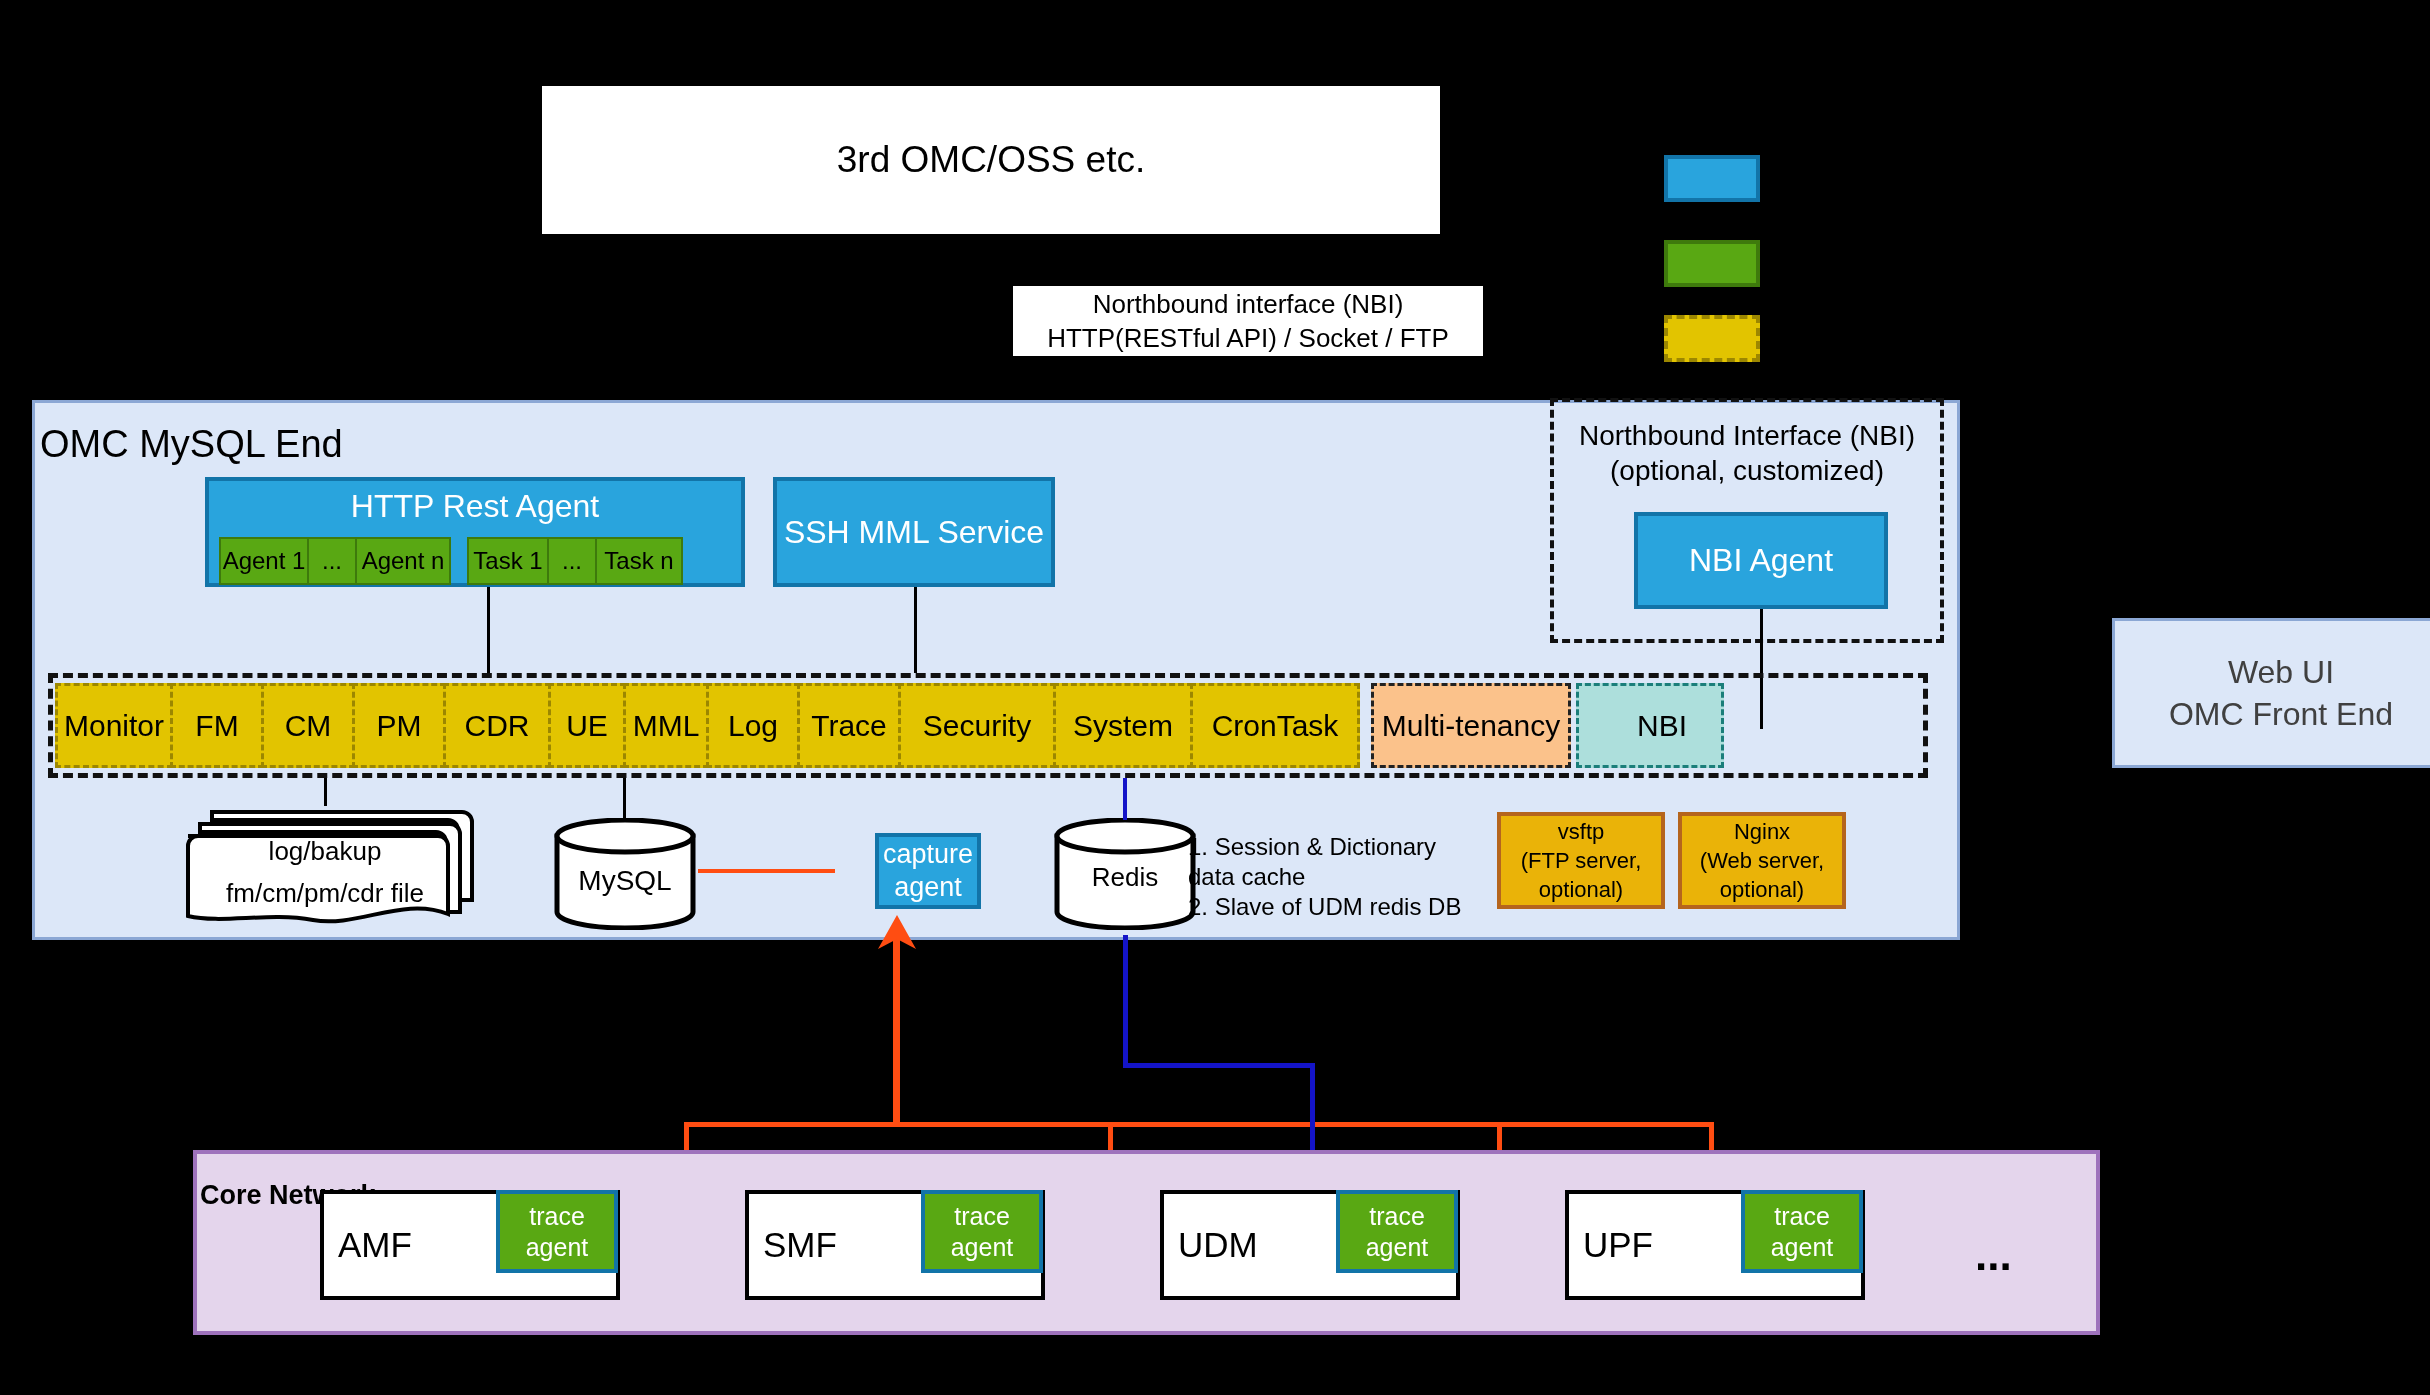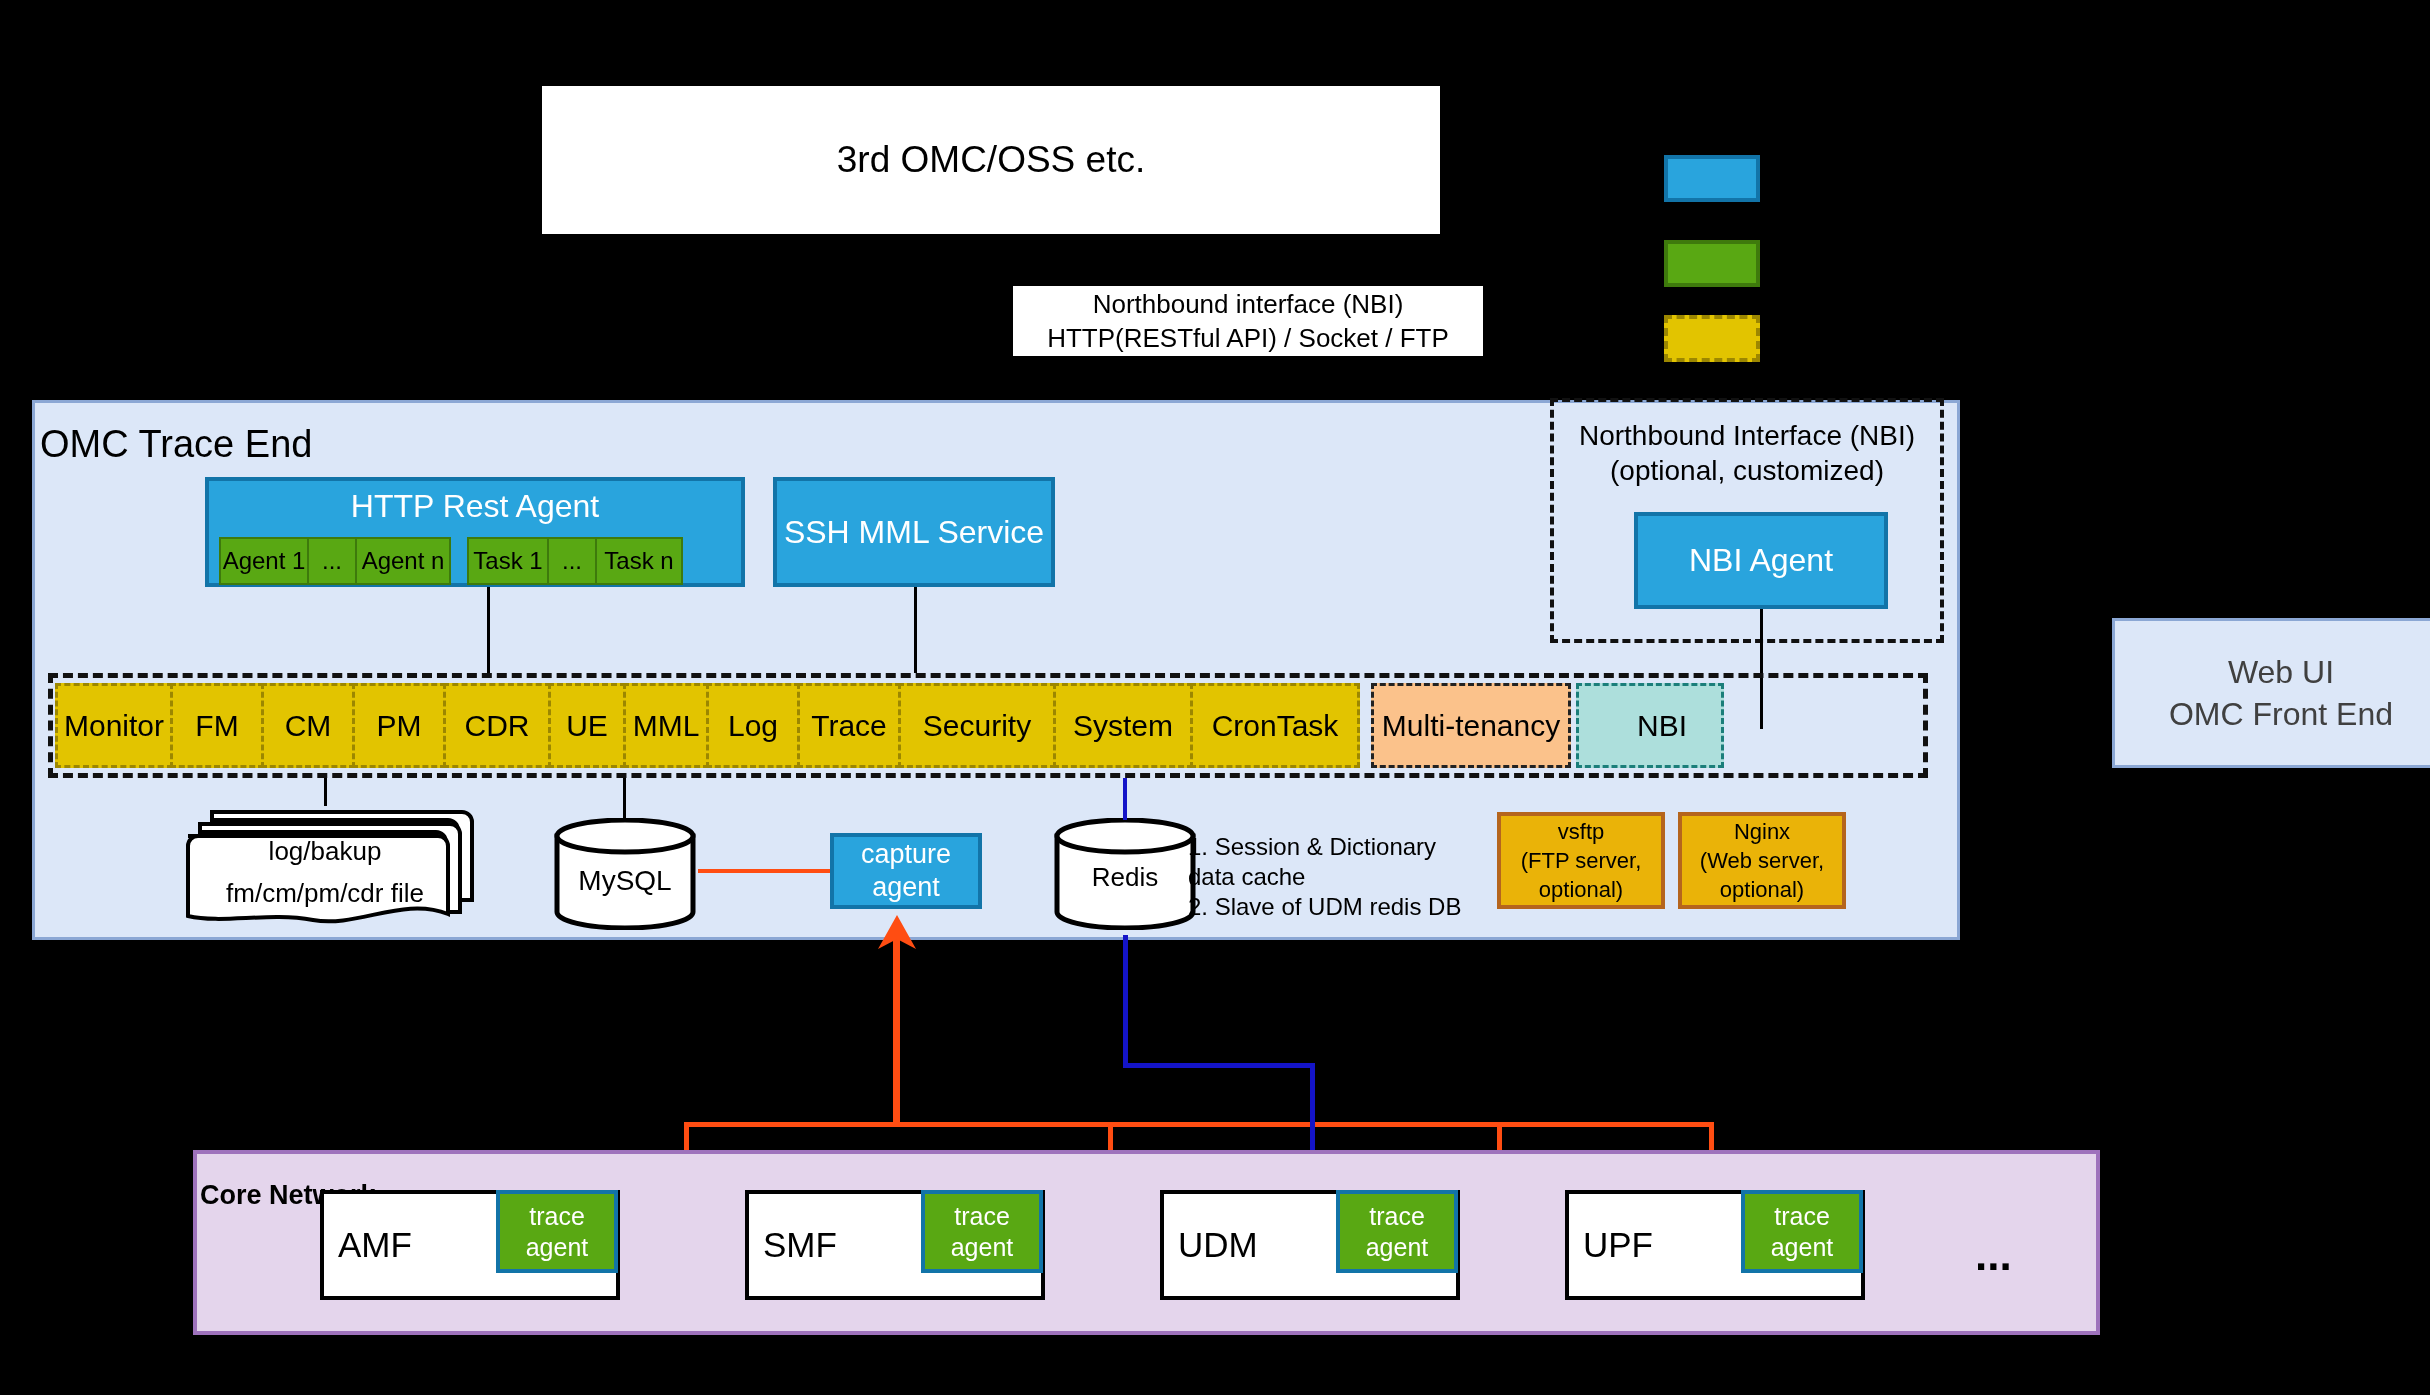--- a/index.html
+++ b/index.html
@@ -52,21 +52,21 @@
   .mod.training{background:#CCE17F;border:3px dashed #222;margin-right:5px;}
   .mod.nbi{background:#ADDFDC;border:3px dashed #1B7E7A;}
 
   
   #logstack{left:180px;top:800px;width:310px;height:130px;}
   #logstack-text{left:180px;top:830px;width:290px;font-size:26px;text-align:center;
                  line-height:42px;color:#000;}
   .cyl{position:absolute;}
   #mysql-text{left:560px;top:865px;width:130px;text-align:center;font-size:28px;color:#000;}
   #redis-text{left:1060px;top:862px;width:130px;text-align:center;font-size:26px;color:#000;}
-  #capture-agent{left:830px;top:833px;width:152px;height:76px;font-size:27px;
+  #capture-agent{left:875px;top:833px;width:106px;height:76px;font-size:27px;
                  flex-direction:column;line-height:33px;}
   #redis-note{left:1188px;top:832px;width:300px;font-size:24px;line-height:30px;color:#000;}
 
   .orangebox{background:#eab308;border:4px solid #B5651D;color:#000;
              font-size:22px;line-height:29px;flex-direction:column;}
   #vsftp{left:1497px;top:812px;width:168px;height:97px;}
   #nginx{left:1678px;top:812px;width:168px;height:97px;}
 
   
   #webui{left:2112px;top:618px;width:338px;height:150px;background:#DCE7F8;
@@ -106,21 +106,21 @@
     <span>HTTP(RESTful API) / Socket / FTP</span>
   </div>
 
   <div class="ln abs" style="left:991px;top:356px;width:3px;height:48px;"></div>
 
   <div class="abs swatch sw-blue" style="left:1664px;top:155px;"></div>
   <div class="abs swatch sw-green" style="left:1664px;top:240px;"></div>
   <div class="abs swatch sw-yellow" style="left:1664px;top:315px;"></div>
 
   <div class="abs" id="omc-backend"></div>
-  <div class="abs" id="omc-title">OMC Trace End</div>
+  <div class="abs" id="omc-title">OMC MySQL End</div>
 
   <div class="abs bluebox" id="http-rest-agent">
     <div id="http-rest-title">HTTP Rest Agent</div>
     <div class="subgrp" style="left:10px;">
       <div class="subcell" style="width:86px;">Agent 1</div>
       <div class="subcell" style="width:46px;margin-left:-2px;">...</div>
       <div class="subcell" style="width:92px;margin-left:-2px;">Agent n</div>
     </div>
     <div class="subgrp" style="left:258px;">
       <div class="subcell" style="width:78px;">Task 1</div>

